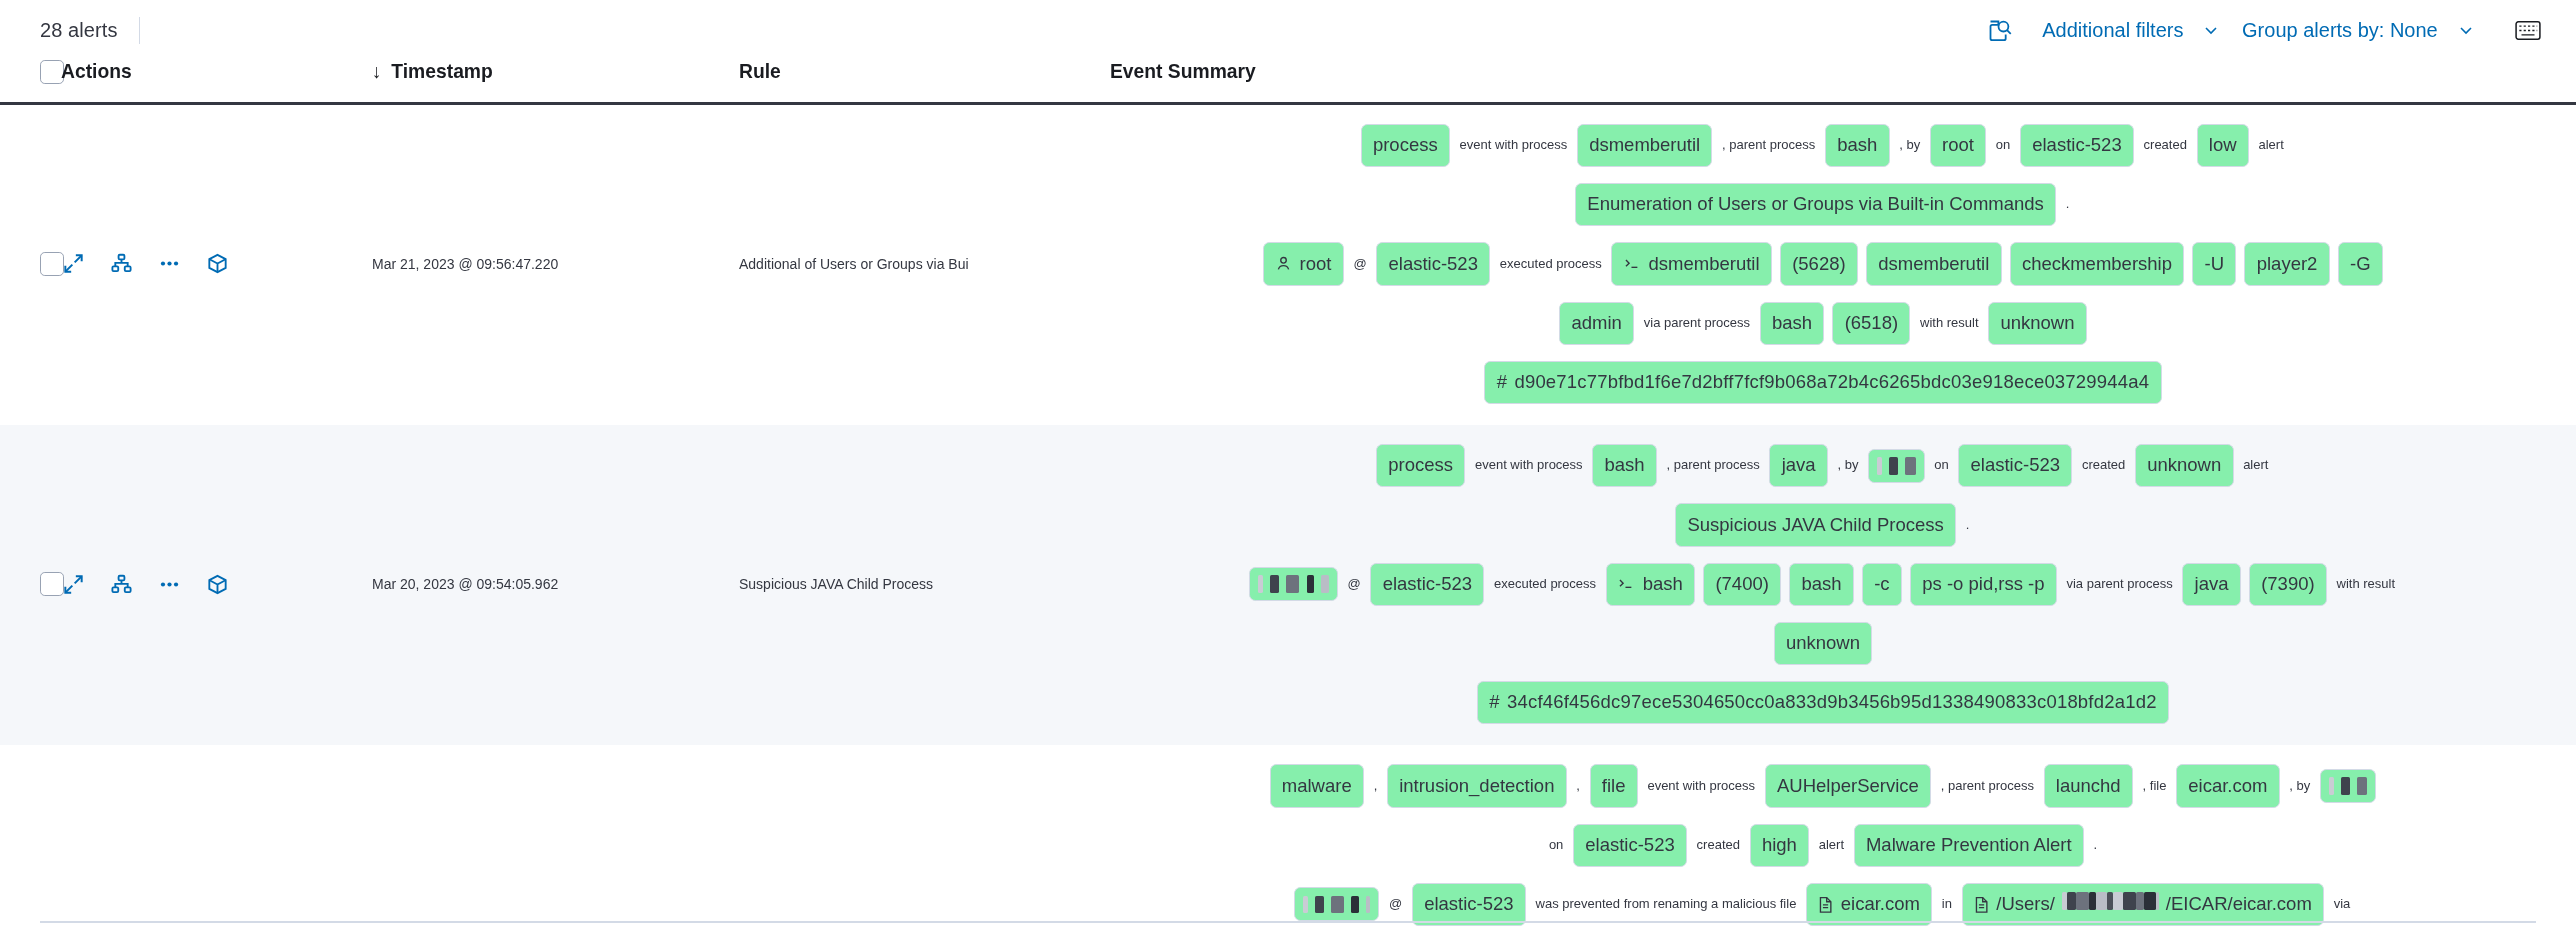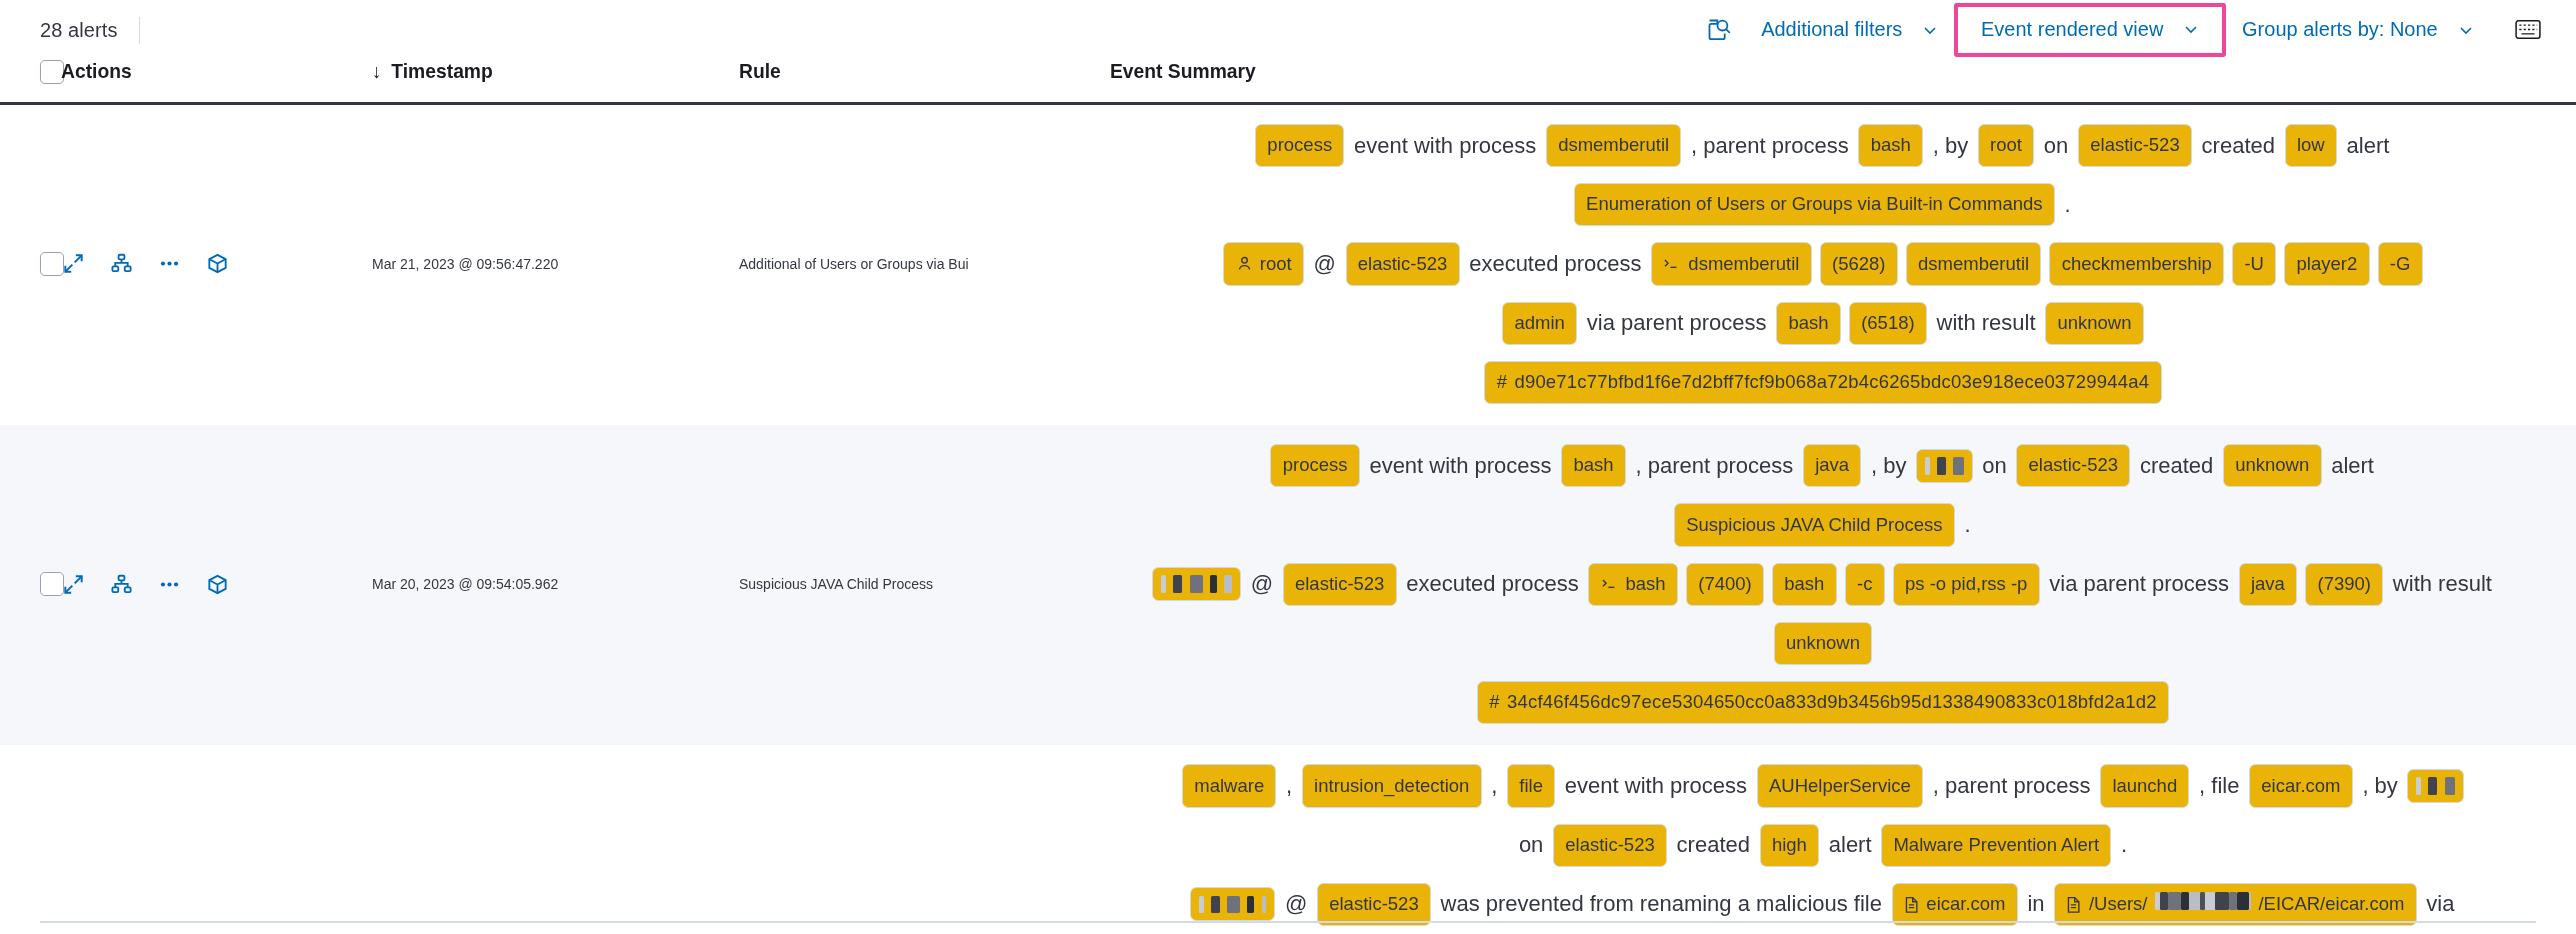--- a/index.html
+++ b/index.html
@@ -156,32 +156,32 @@
   .summary {
     display: flex;
     flex-wrap: wrap;
     justify-content: center;
     align-items: center;
     gap: 8px 8px;
     padding-right: 40px;
     line-height: 1.45;
   }
   .tok {
-    font-size: 22px;
+    font-size: 13px;
     color: #343741;
     white-space: nowrap;
   }
   .tok.plain { padding: 0 1.6px; }
   .badge {
     display: inline-flex;
     align-items: center;
     gap: 7.2px;
     font-size: 18.5px;
     color: #343741;
-    background: #eab308;
+    background: #86efac;
     border: 0.8px solid #d3dae6;
     border-radius: 6.4px;
     padding: 7.2px 11.3px;
     white-space: nowrap;
     box-sizing: border-box;
   }
   .badge .gi { display: inline-flex; align-items: center; color:#343741; }
   .badge.redacted {
     padding: 7.2px 8px;
     min-width: 45px;
@@ -226,30 +226,20 @@
 
       <a class="tb-link">
         <span>Additional filters</span>
         <span class="chev">
           <svg width="16" height="16" viewBox="0 0 16 16" fill="none" stroke="#006bb4" stroke-width="1.6">
               <path d="M3 6l5 5 5-5"></path>
             </svg>
         </span>
       </a>
 
-      <div class="highlight-box">
-        <a class="tb-link">
-          <span>Event rendered view</span>
-          <span class="chev">
-            <svg width="16" height="16" viewBox="0 0 16 16" fill="none" stroke="#006bb4" stroke-width="1.6">
-                <path d="M3 6l5 5 5-5"></path>
-              </svg>
-          </span>
-        </a>
-      </div>
 
       <a class="tb-link">
         <span>Group alerts by: None</span>
         <span class="chev">
           <svg width="16" height="16" viewBox="0 0 16 16" fill="none" stroke="#006bb4" stroke-width="1.6">
               <path d="M3 6l5 5 5-5"></path>
             </svg>
         </span>
       </a>
 

